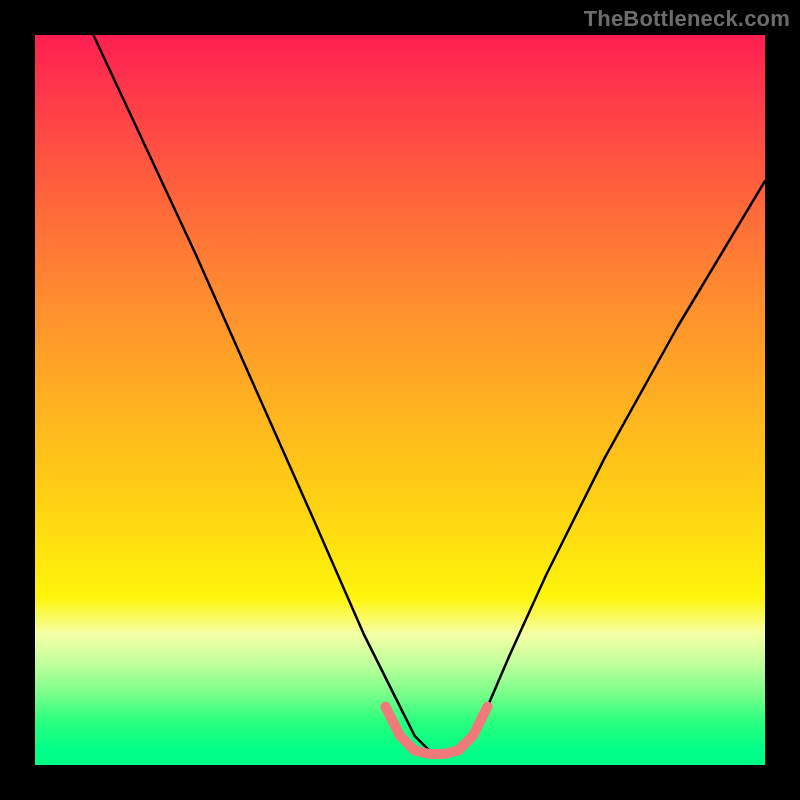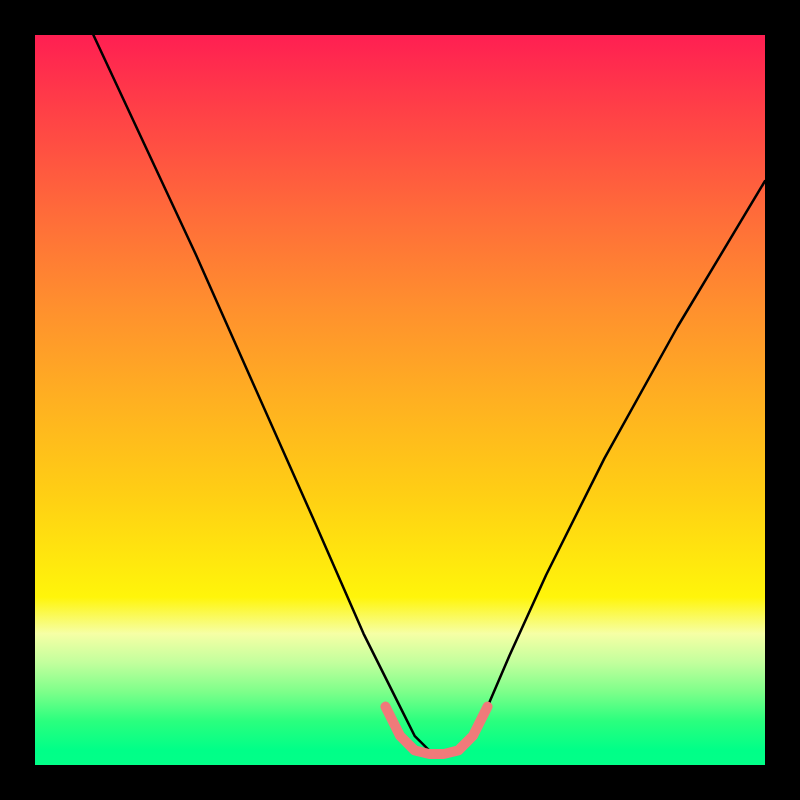--- a/index.html
+++ b/index.html
@@ -54,20 +54,21 @@
     font-size: 22px;
     font-weight: 600;
     color: #6c6c6c;
     letter-spacing: 0.2px;
   }
 </style>
 </head>
 <body>
 
 <div class="frame">
+  <div class="watermark">TheBottleneck.com</div>
 
   <div class="plot-area">
     <svg class="curve" viewBox="0 0 730 730" preserveAspectRatio="none">
       <g>
         <path id="black-path" fill="none" stroke="#000" stroke-width="2.5" stroke-linecap="round" stroke-linejoin="round" d="M58.4 0.0 L109.5 109.5 L160.6 219.0 L219.0 350.4 L277.4 481.8 L328.5 598.6 L365.0 671.6 L379.6 700.8 L394.2 715.4 L408.8 719.0 L423.4 715.4 L438.0 700.8 L452.6 671.6 L474.5 620.5 L511.0 540.2 L569.4 423.4 L642.4 292.0 L730.0 146.0"></path>
       </g>
       <g>
         <path id="pink-path" fill="none" stroke="#f07a7a" stroke-width="10" stroke-linecap="round" stroke-linejoin="round" d="M350.4 671.6 L365.0 700.8 L379.6 715.4 L394.2 719.0 L408.8 719.0 L423.4 715.4 L438.0 700.8 L452.6 671.6"></path>
       </g>
     </svg>

